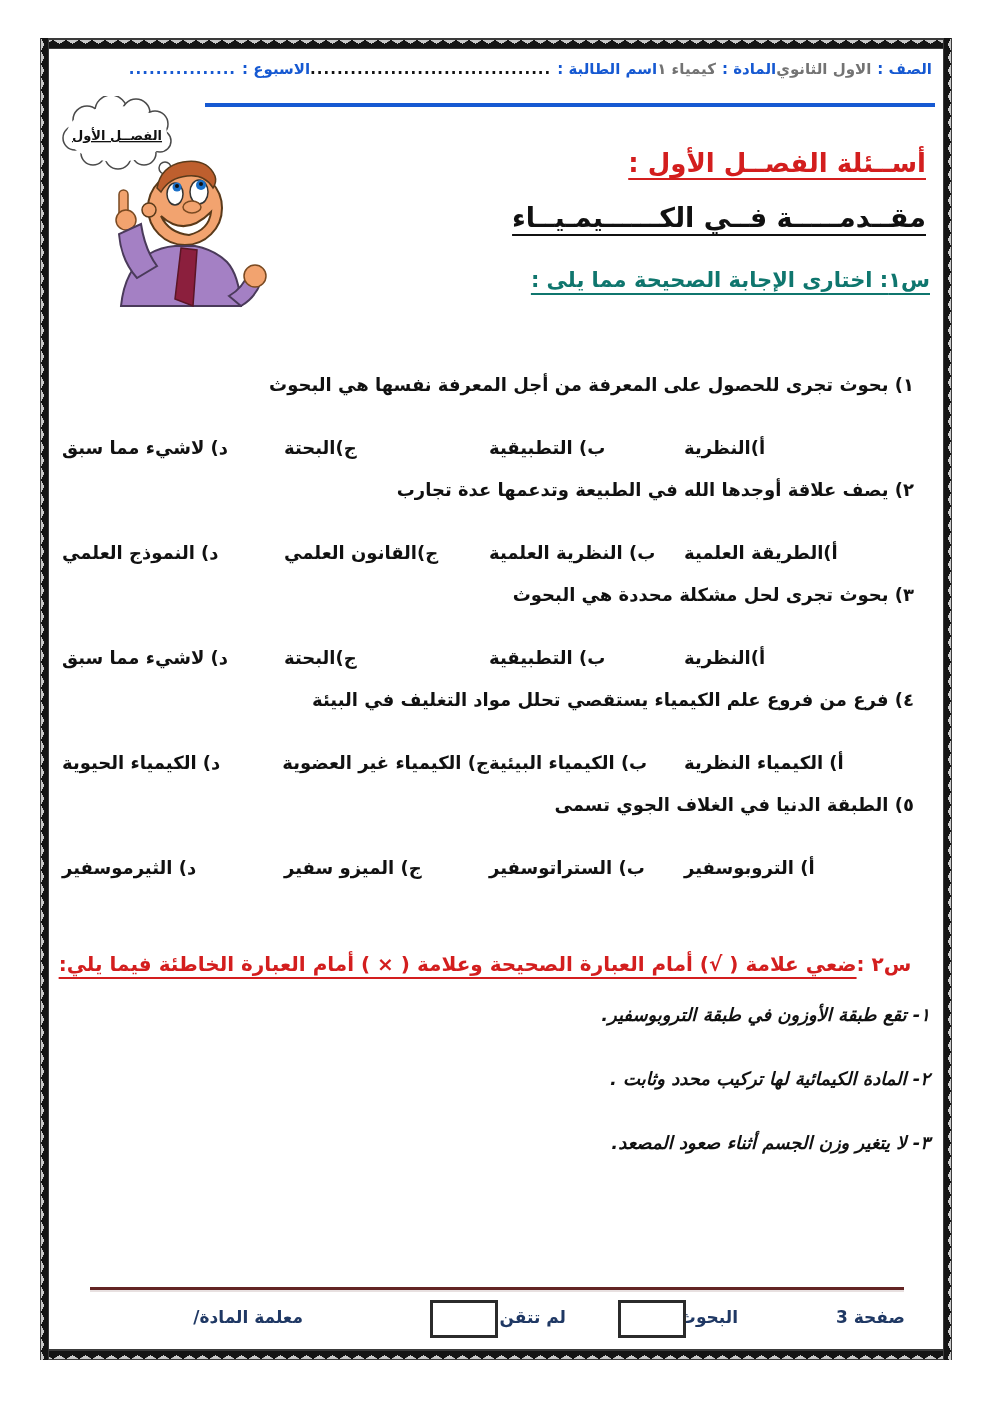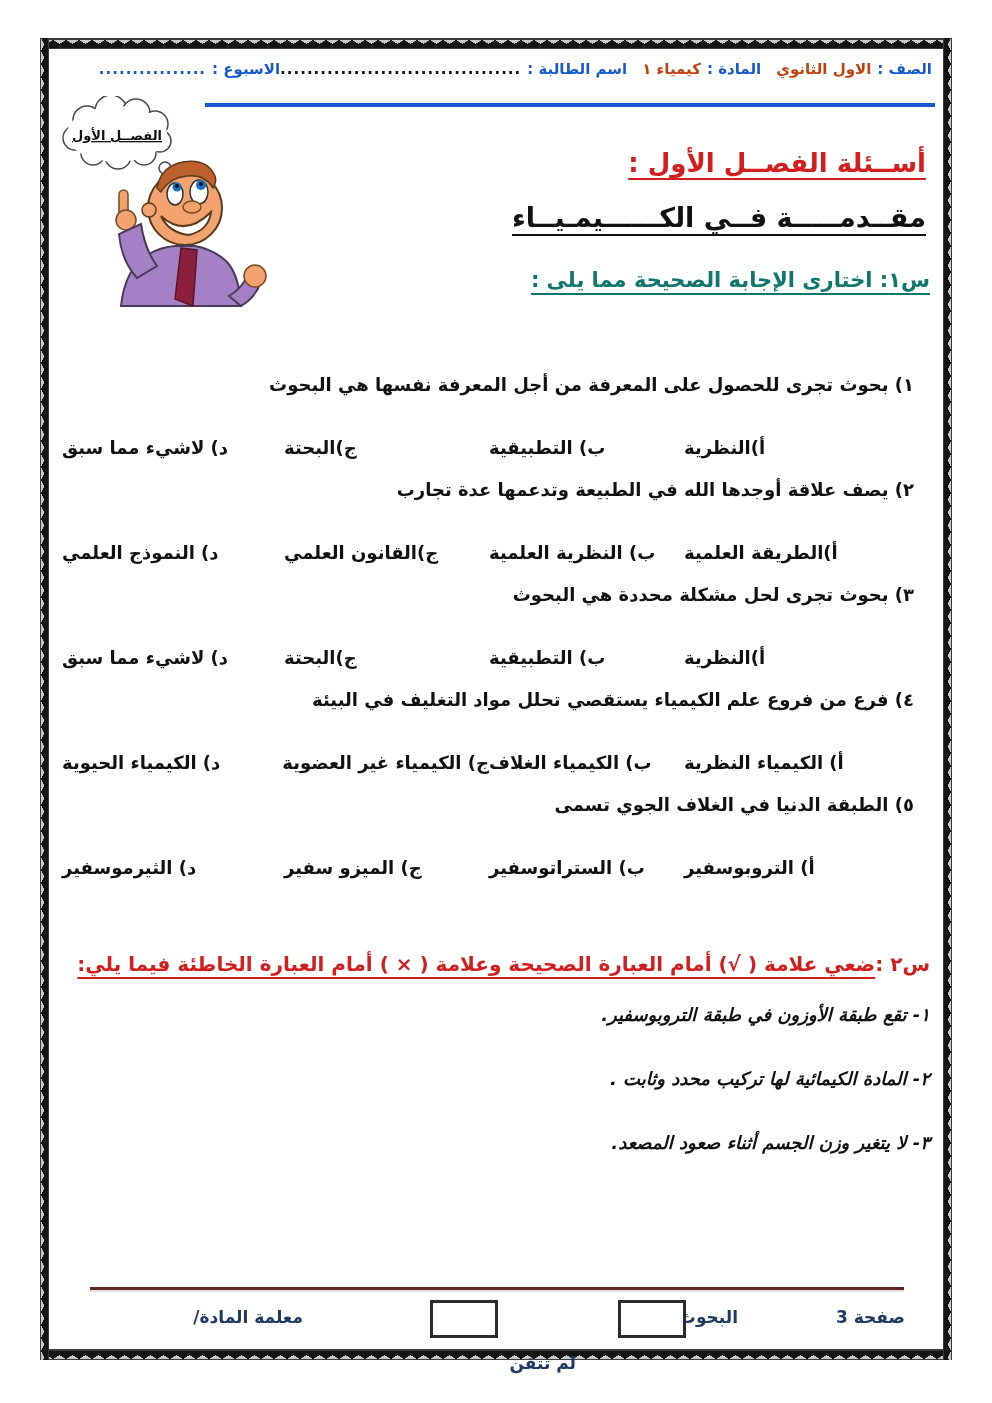--- a/index.html
+++ b/index.html
@@ -36,21 +36,21 @@
                      linear-gradient(to top left, transparent 49.5%, #141414 50%);
     background-size:7px 13px; }
   
   .header {
     position:absolute; top:60px; right:60px; left:140px;
     display:flex; flex-direction:row; align-items:baseline;
     font-size:15px; font-weight:bold; white-space:nowrap;
   }
   .hf { display:inline-flex; align-items:baseline; gap:6px; }
   .lbl-blue { color:#1659d2; }
-  .val-black { color:#c2410c;padding-left:15px; }
+  .val-black { color:#737373; }
   .dots-black { color:#111111; letter-spacing:1px; }
   .dots-blue { color:#1659d2; letter-spacing:1px; }
   .gap1 { width:38px; } .gap2 { width:30px; } .gap3 { width:34px; }
   .blue-rule { position:absolute; top:103px; left:205px; width:730px; height:4px; background:#1659d2; }
   
   .cartoon { position:absolute; left:55px; top:96px; }
   
   .titles { position:absolute; top:148px; left:190px; right:66px; text-align:right; }
   .title-main {
     color:#d31e1e; font-size:26px; font-weight:bold;
@@ -72,35 +72,35 @@
   .qtext { font-size:18px; font-weight:bold; color:#111111; text-align:right; }
   .opts {
     margin-top:31px; display:grid;
     grid-template-columns:230px 195px 205px auto;
     direction:rtl; font-size:18px; font-weight:bold; color:#111111;
   }
   .opt { text-align:left; white-space:nowrap;margin-top:11px; }
   
   .q2-header {
     position:absolute; top:952px; right:62px; left:40px;
-    color:#d31e1e; font-size:20px; font-weight:bold; text-align:right; white-space:nowrap;
+    color:#d31e1e; font-size:20px; font-weight:bold; text-align:center; white-space:nowrap;
   }
   .q2-underline { text-decoration:underline; text-underline-offset:6px; text-decoration-thickness:2px; }
   .statements { position:absolute; top:1004px; right:62px; left:62px;font-style:italic; }
   .statement { font-size:18px; font-weight:bold; color:#111111; text-align:right; height:64px; }
   
   .footer-rule {
     position:absolute; top:1287px; left:90px; right:88px; height:5px;
     background:#632423; border-bottom:2px solid #e8e0e0;
   }
   .footer { position:absolute; top:1297px; left:0; right:0; height:50px; color:#1f3864; font-weight:bold; font-size:17px; }
   .footer span.ftxt { position:absolute; top:10px; white-space:nowrap; }
   .f-page { right:87px; }
   .f-mastered { right:254px; }
-  .f-notmastered { right:416px;margin-top:46px; }
+  .f-notmastered { right:426px; }
   .f-teacher { right:689px; }
   .checkbox {
     position:absolute; top:3px; width:68px; height:38px;
     background:#ffffff; border:3px solid #2b2b2b;
   }
   .cb1 { right:306px; }
   .cb2 { right:494px; }
 </style>
 </head>
 <body>
@@ -210,21 +210,21 @@
         <span class="opt">أ)النظرية</span>
         <span class="opt">ب) التطبيقية</span>
         <span class="opt">ج)البحتة</span>
         <span class="opt">د) لاشيء مما سبق</span>
       </div>
     </div>
     <div class="qblock">
       <div class="qtext">٤)  فرع من فروع علم الكيمياء يستقصي تحلل مواد التغليف في البيئة</div>
       <div class="opts">
         <span class="opt">أ) الكيمياء النظرية</span>
-        <span class="opt">ب) الكيمياء الغلاف</span>
+        <span class="opt">ب) الكيمياء البيئية</span>
         <span class="opt">ج) الكيمياء غير العضوية</span>
         <span class="opt">د) الكيمياء الحيوية</span>
       </div>
     </div>
     <div class="qblock">
       <div class="qtext">٥) الطبقة الدنيا في الغلاف الجوي تسمى</div>
       <div class="opts">
         <span class="opt">أ) التروبوسفير</span>
         <span class="opt">ب) الستراتوسفير</span>
         <span class="opt">ج) الميزو سفير</span>

